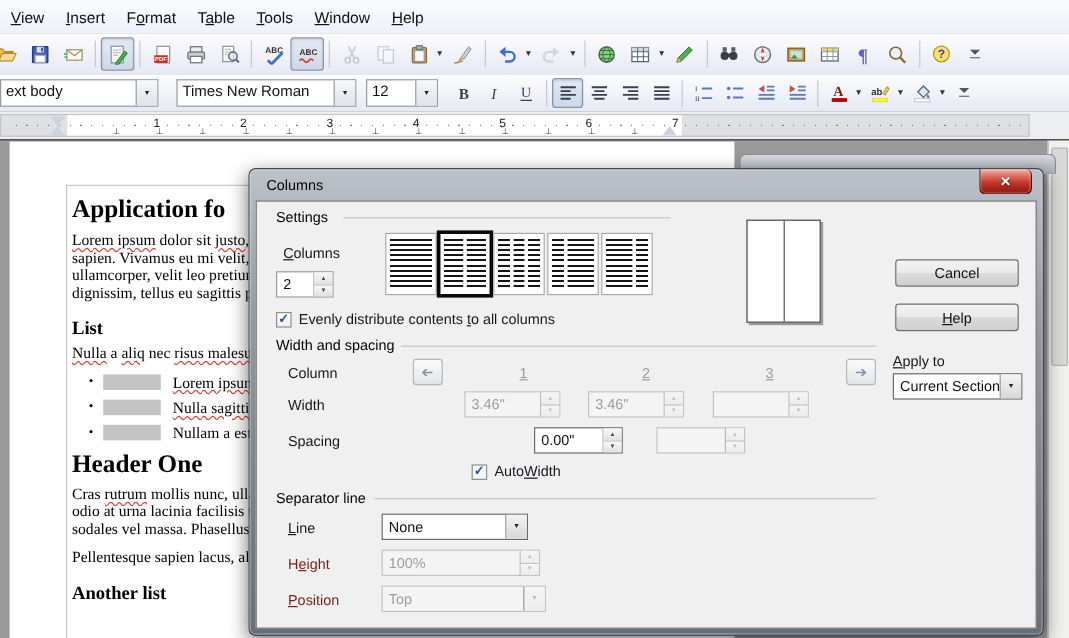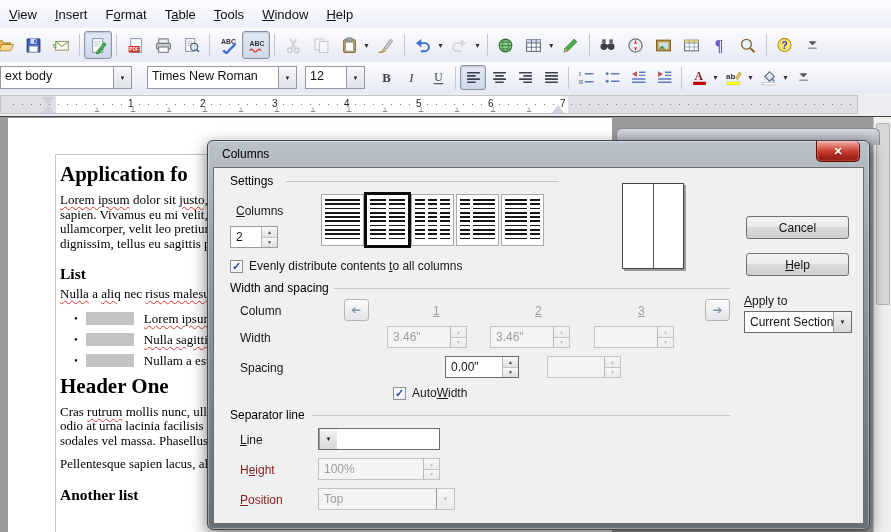--- a/index.html
+++ b/index.html
@@ -786,25 +786,26 @@
       <div class="dc cbx-row" style="left:179px;top:218px;">
         <span class="cbx">✓</span>
         <span class="dlg-label">Auto<u>W</u>idth</span>
       </div>
 
       <span class="dc grp-label" style="left:16px;top:240px;">Separator line</span>
       <div class="dc grp-line" style="left:98px;top:247px;width:418px;"></div>
 
       <span class="dc dlg-label" style="left:26px;top:265px;"><u>L</u>ine</span>
       <div class="dc dcombo classic" style="left:104px;top:260px;width:122px;">
+        <span class="cval">None</span>
         <span class="cbtn2">▼</span>
       </div>
 
       <span class="dc dlg-label disabled" style="left:26px;top:295px;">H<u>e</u>ight</span>
-      <div class="dc spin disabled" style="left:104px;top:290px;width:122px;">
+      <div class="dc spin disabled" style="left:104px;top:290px;width:132px;">
         <span class="spin-val">100%</span>
         <span class="sbs">
             <span class="sb">▲</span>
             <span class="sb">▼</span>
           </span>
       </div>
 
       <span class="dc dlg-label disabled" style="left:26px;top:325px;"><u>P</u>osition</span>
       <div class="dc dcombo disabled" style="left:104px;top:320px;width:137px;">
         <span class="cval">Top</span>

